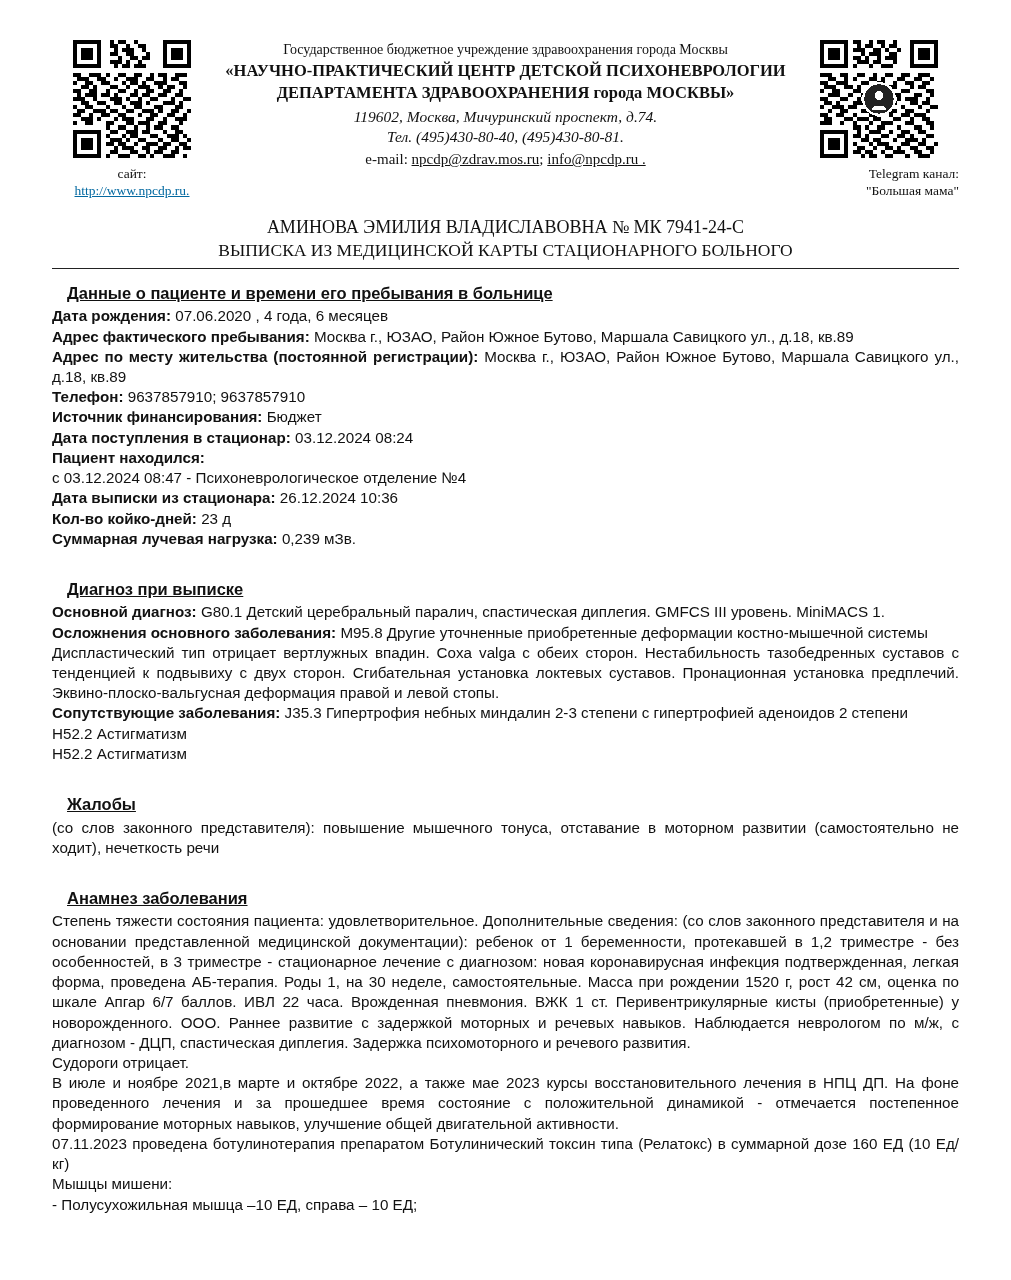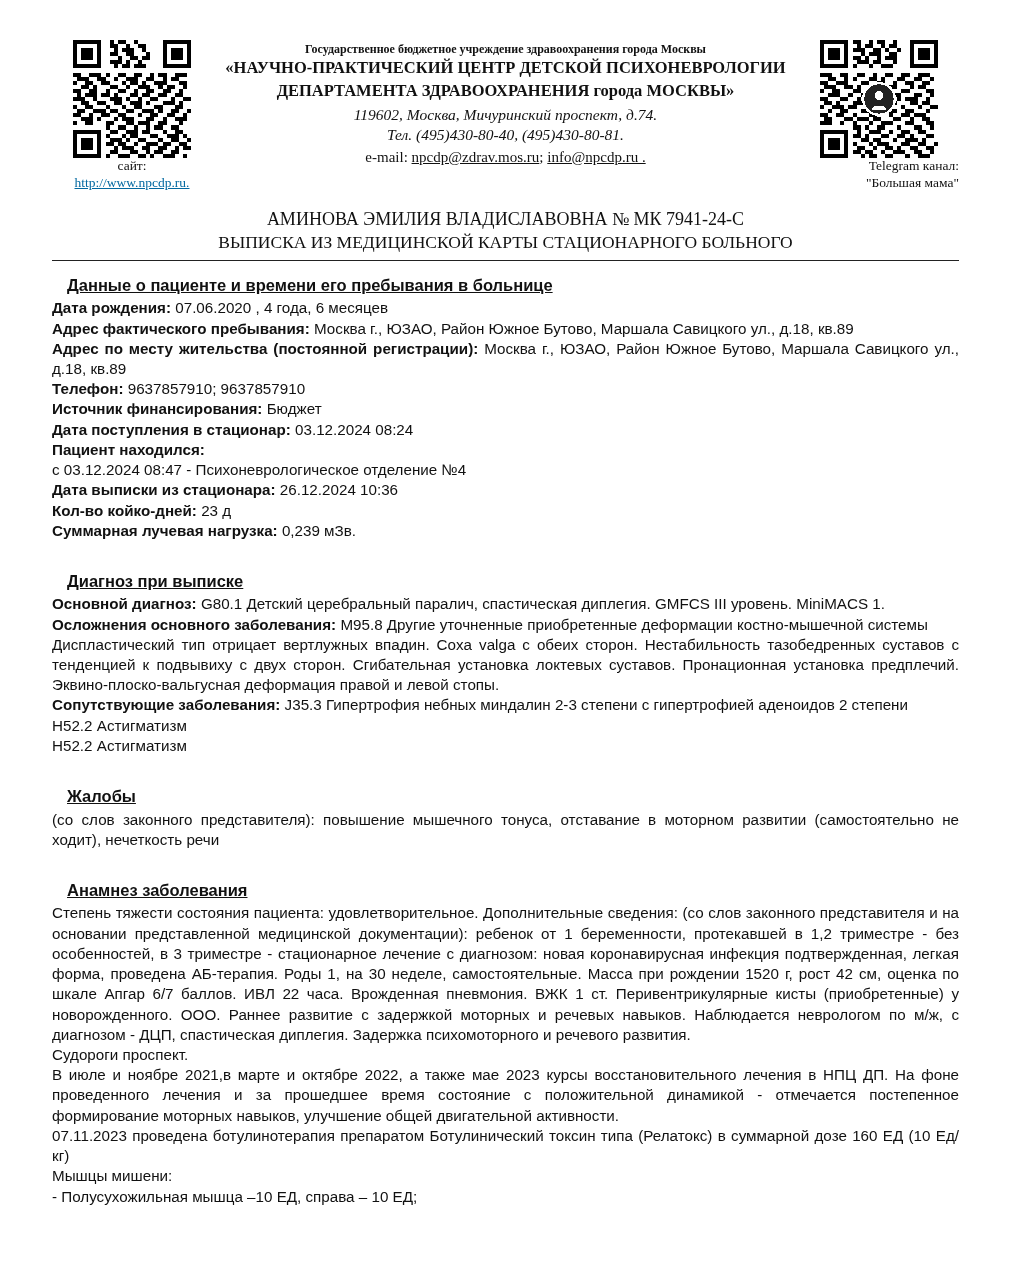--- a/index.html
+++ b/index.html
@@ -37,40 +37,41 @@
   .qr {
     width: 118px;
     height: 118px;
     margin: 0 auto;
     display: block;
   }
   .qr-caption {
     font-family: "Liberation Serif", serif;
     font-size: 13.5px;
     line-height: 1.25;
+    margin-top: 8px;
   }
   .qr-caption .link {
     text-decoration: underline;
     color: #0369a1;
     display: block;
   }
   .qr-caption .tg-line {
     display: block;
     text-align: right;
   }
 
   .org {
     flex: 1 1 auto;
     text-align: center;
     font-family: "Liberation Serif", serif;
     padding-top: 2px;
   }
   .org .l1 {
-    font-size: 12px;
-    font-weight: bold;
+    font-size: 14px;
+    font-weight: normal;
     line-height: 1.2;
   }
   .org .l2 {
     font-size: 16.5px;
     font-weight: bold;
     line-height: 1.25;
     margin-top: 2px;
   }
   .org .l3 {
     font-size: 15.5px;
@@ -598,19 +599,19 @@
 
   <div class="gap-md"></div>
 
   <div class="section-title">Жалобы</div>
   <p class="block">(со слов законного представителя): повышение мышечного тонуса, отставание в моторном развитии (самостоятельно не ходит), нечеткость речи</p>
 
   <div class="gap-md"></div>
 
   <div class="section-title">Анамнез заболевания</div>
   <p class="block">Степень тяжести состояния пациента: удовлетворительное. Дополнительные сведения: (со слов законного представителя и на основании представленной медицинской документации): ребенок от 1 беременности, протекавшей в 1,2 триместре - без особенностей, в 3 триместре - стационарное лечение с диагнозом: новая коронавирусная инфекция подтвержденная, легкая форма, проведена АБ-терапия. Роды  1, на 30 неделе, самостоятельные.  Масса при рождении 1520 г, рост 42 см, оценка по шкале Апгар 6/7 баллов. ИВЛ 22 часа. Врожденная пневмония. ВЖК 1 ст. Перивентрикулярные кисты (приобретенные) у новорожденного. ООО. Раннее развитие с задержкой моторных и речевых навыков. Наблюдается неврологом по м/ж, с диагнозом - ДЦП, спастическая диплегия. Задержка психомоторного и речевого развития.</p>
-  <p class="block">Судороги проспект.</p>
+  <p class="block">Судороги отрицает.</p>
   <p class="block">В июле и ноябре 2021,в марте и октябре 2022, а также мае 2023 курсы восстановительного лечения в НПЦ ДП. На фоне проведенного лечения и за прошедшее время состояние с положительной динамикой - отмечается постепенное формирование моторных навыков, улучшение общей двигательной активности.</p>
   <p class="block">07.11.2023 проведена ботулинотерапия препаратом Ботулинический токсин типа  (Релатокс) в суммарной дозе 160  ЕД (10 Ед/кг)</p>
   <p class="block">Мышцы мишени:</p>
   <p class="block">- Полусухожильная  мышца –10 ЕД,  справа – 10 ЕД;</p>
 
 </div>
 
 </body></html>

